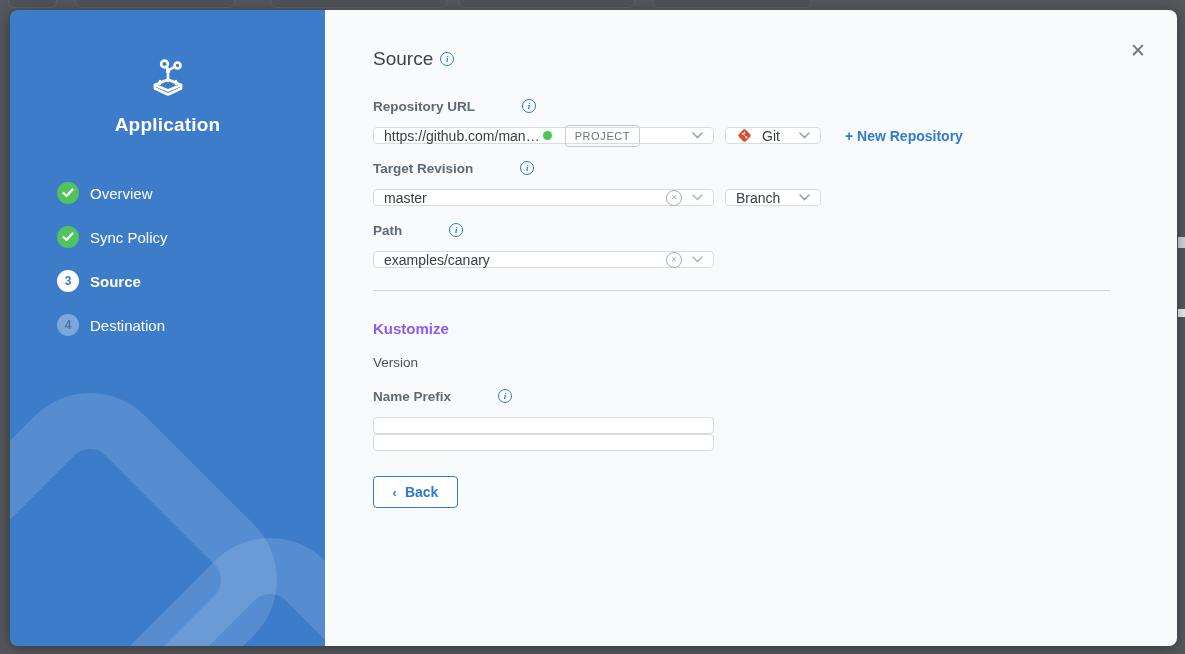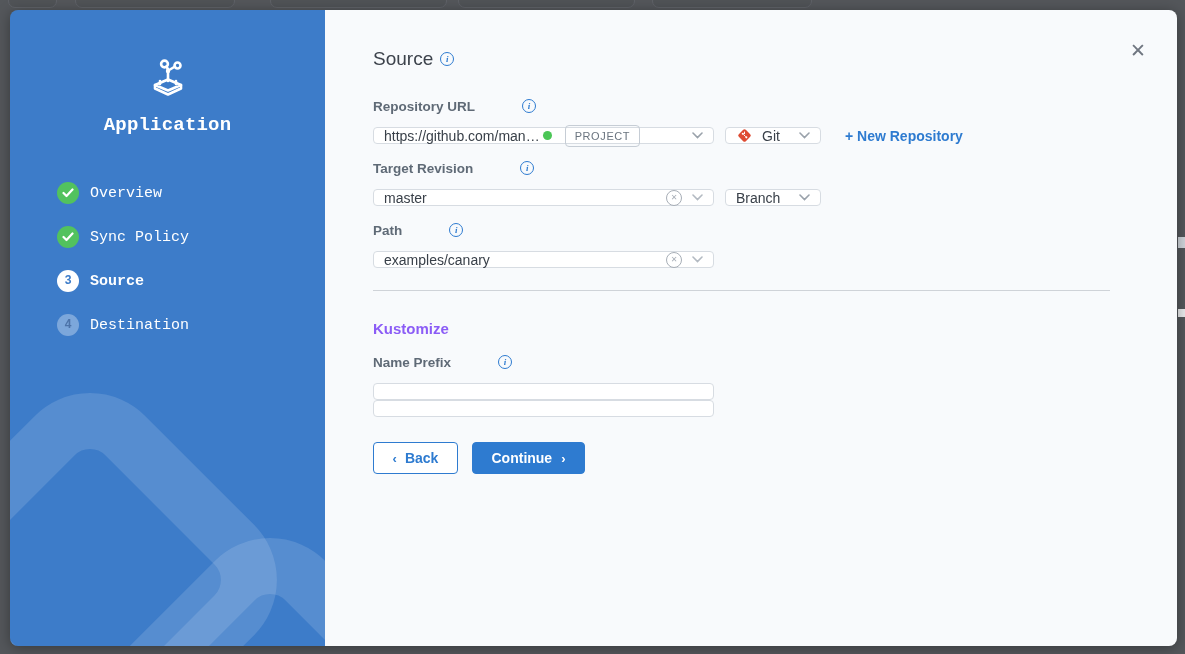--- a/index.html
+++ b/index.html
@@ -20,21 +20,21 @@
   
   .modal {
     position:absolute; left:10px; top:10px; width:1167px; height:636px;
     border-radius:8px; overflow:hidden; display:flex;
     box-shadow:0 2px 14px rgba(0,0,0,.35);
   }
 
   
   .sidebar {
     width:315px; flex:0 0 315px; background:#3d7cc9;
-    position:relative; overflow:hidden; color:#fff;font-family:Liberation Mono, monospace;
+    position:relative; overflow:hidden; color:#fff;
   }
   .wm-ring {
     position:absolute; width:310px; height:310px;
     border:56px solid rgba(255,255,255,.13); border-radius:78px;
     transform:rotate(45deg);
   }
   .wm-ring.r1 { left:-75px; top:415px; }
   .wm-ring.r2 { left:105px; top:560px; }
   .app-logo { margin:48px auto 0; width:46px; height:40px; display:block; position:relative; }
   .app-title {
@@ -276,38 +276,35 @@
           <svg width="11" height="7" viewBox="0 0 11 7">
               <path d="M1 1 L5.5 5.5 L10 1" stroke="#b3bac2" stroke-width="1.6" fill="none" stroke-linecap="round"></path>
             </svg>
         </span>
       </div>
     </div>
 
     <div class="divider"></div>
 
     <div class="kustomize-h">Kustomize</div>
+    <div class="version-lbl">Version</div>
 
     <div class="field-label" style="margin-top:19px;">
       <span>Name Prefix</span>
       <span class="info-icon">i</span>
     </div>
     <div class="text-input w-main">
       <input type="text" value="" style="">
     </div>
 
     <div class="text-input w-main">
       <input type="text" value="" style="">
     </div>
 
     <div class="btn-row">
       <button class="btn btn-back">
         <span class="b-chev">‹</span>
         <span>Back</span>
       </button>
-      <button class="btn btn-continue">
-        <span>Continue</span>
-        <span class="b-chev">›</span>
-      </button>
     </div>
 
   </div>
 </div>
 
 </body></html>

